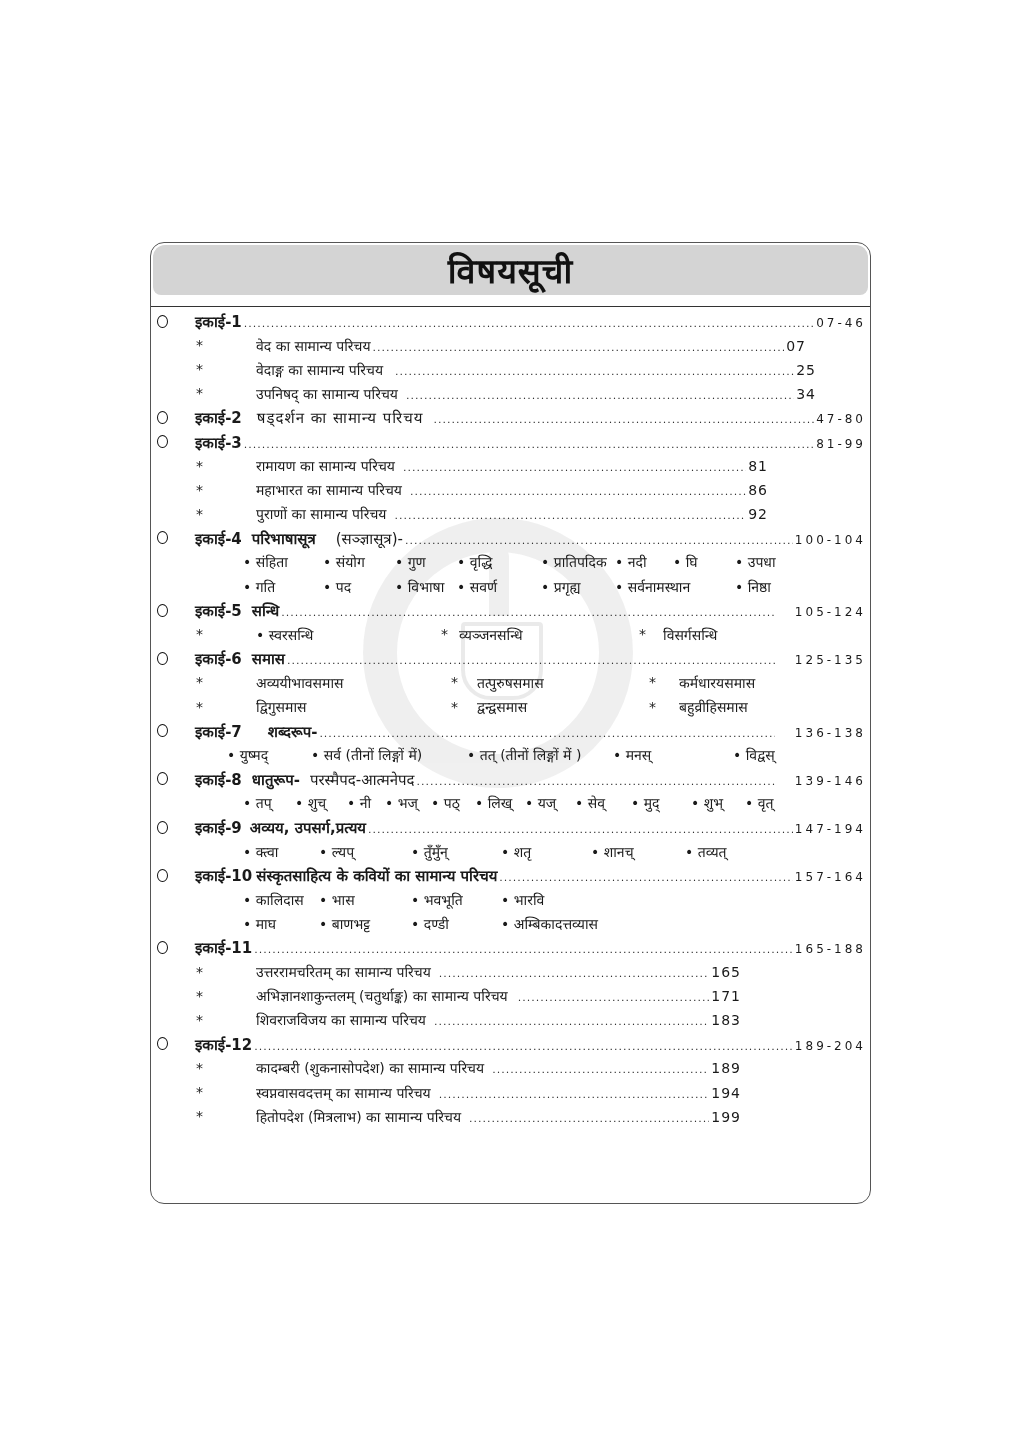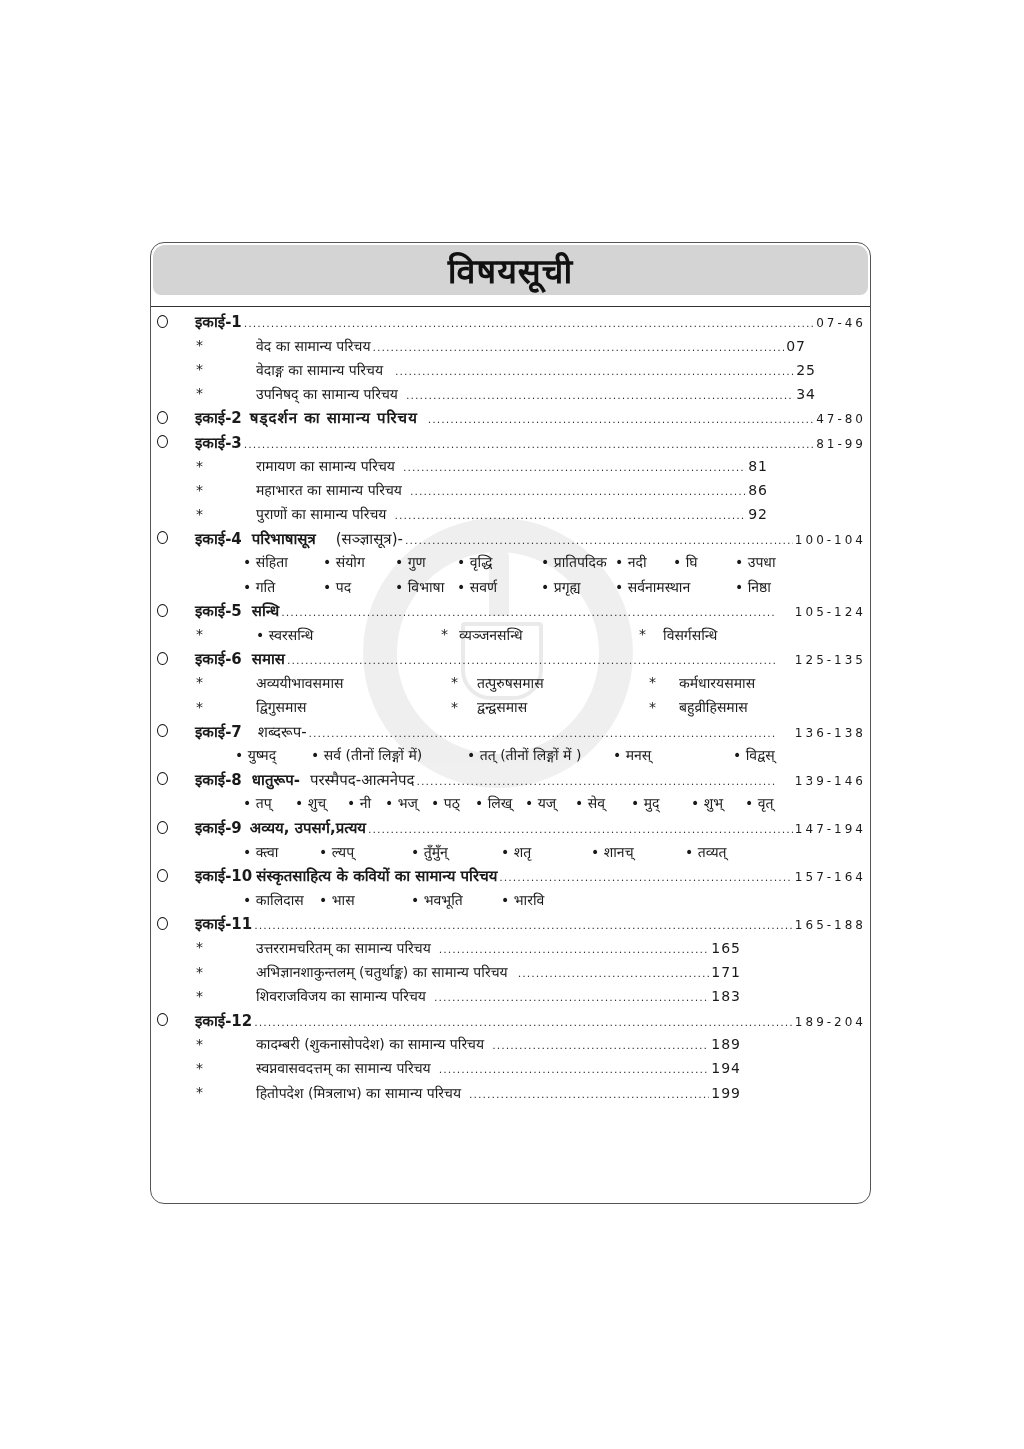--- a/index.html
+++ b/index.html
@@ -87,21 +87,21 @@
           <span>उपनिषद् का सामान्य परिचय</span>
           <span class="dots" style="flex:1;margin-left:8px">................................................................................................................................................................</span>
           <span class="sub-pg">34</span>
         </div>
       </div>
 
     <div class="row unit">
       <span class="bullet-o"></span>
       <div class="unit-label">
           <span class="lbl">इकाई-2</span>
-          <span style="margin-left:8px;font-weight:bold;letter-spacing:1px">षड्दर्शन का सामान्य परिचय</span>
+          <span style="margin-left:15px;font-weight:normal;letter-spacing:1px">षड्दर्शन का सामान्य परिचय</span>
           <span class="dots" style="margin-left:10px">................................................................................................................................................................</span>
           <span class="pages">47-80</span>
         </div>
     </div>
 
     <div class="row unit">
       <span class="bullet-o"></span>
       <div class="unit-label">
           <span class="lbl">इकाई-3</span>
           <span class="dots">................................................................................................................................................................</span>
@@ -204,27 +204,27 @@
       <span class="star" style="left:300px">*</span>
       <span style="position:absolute;left:326px">द्वन्द्वसमास</span>
       <span class="star" style="left:498px">*</span>
       <span style="position:absolute;left:528px">बहुव्रीहिसमास</span>
     </div>
 
     <div class="row unit">
       <span class="bullet-o"></span>
       <div class="unit-label">
           <span class="lbl">इकाई-7</span>
-          <span style="margin-left:16px;font-weight:normal">शब्दरूप-</span>
+          <span style="margin-left:26px;font-weight:bold">शब्दरूप-</span>
           <span class="dots" style="margin-right:20px">................................................................................................................................................................</span>
           <span class="pages">136-138</span>
         </div>
     </div>
     <div class="row">
-      <span class="chip" style="left:84px">युष्मद्</span>
+      <span class="chip" style="left:76px">युष्मद्</span>
       <span class="chip" style="left:160px">सर्व (तीनों लिङ्गों में)</span>
       <span class="chip" style="left:316px">तत् (तीनों लिङ्गों में )</span>
       <span class="chip" style="left:462px">मनस्</span>
       <span class="chip" style="left:582px">विद्वस्</span>
     </div>
 
     <div class="row unit">
       <span class="bullet-o"></span>
       <div class="unit-label">
           <span class="lbl">इकाई-8</span>
@@ -274,20 +274,26 @@
           <span class="dots">................................................................................................................................................................</span>
           <span class="pages">157-164</span>
         </div>
     </div>
     <div class="row">
       <span class="chip" style="left:92px">कालिदास</span>
       <span class="chip" style="left:168px">भास</span>
       <span class="chip" style="left:260px">भवभूति</span>
       <span class="chip" style="left:350px">भारवि</span>
     </div>
+    <div class="row">
+      <span class="chip" style="left:92px">माघ</span>
+      <span class="chip" style="left:168px">बाणभट्ट</span>
+      <span class="chip" style="left:260px">दण्डी</span>
+      <span class="chip" style="left:350px">अम्बिकादत्तव्यास</span>
+    </div>
 
     <div class="row unit">
       <span class="bullet-o"></span>
       <div class="unit-label">
           <span class="lbl">इकाई-11</span>
           <span class="dots">................................................................................................................................................................</span>
           <span class="pages">165-188</span>
         </div>
     </div>
     <div class="row">

